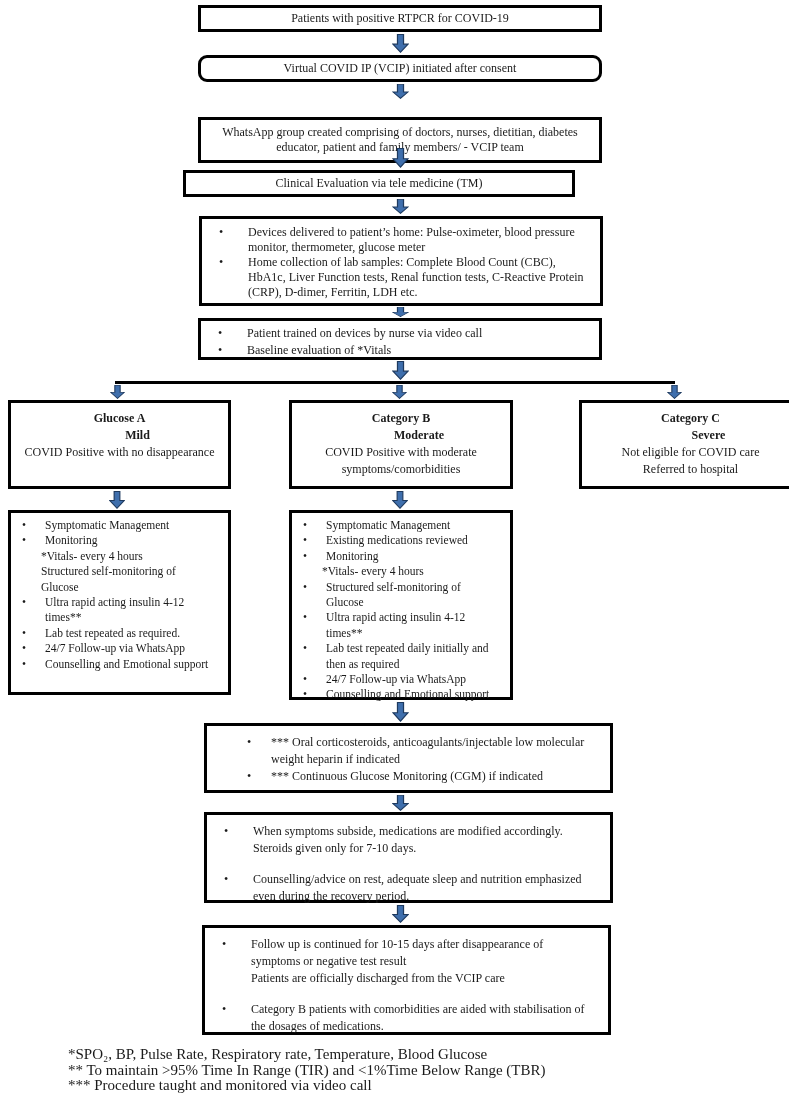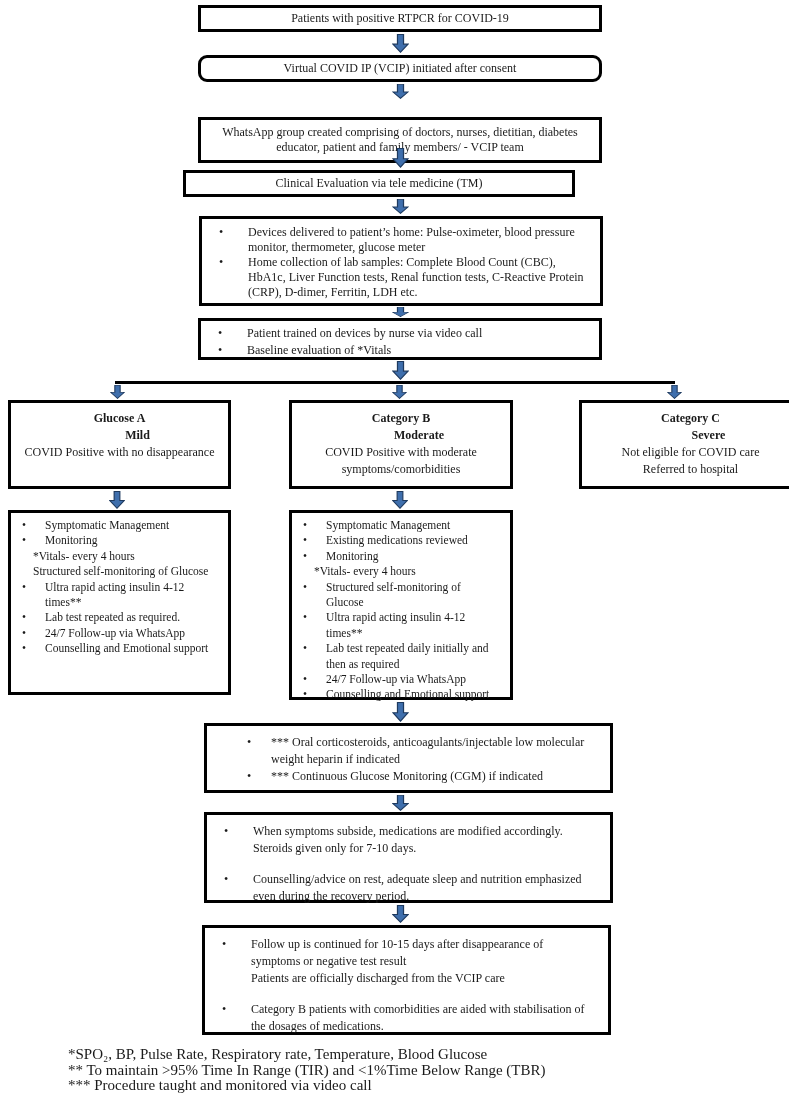--- a/index.html
+++ b/index.html
@@ -29,21 +29,21 @@
   .t{flex:1 1 auto;padding-right:14px;}
   .spacer{height:14px;}
   
   .ind-md{padding-top:6px;}
   .ind-md .b{width:46px;padding-left:17px;}
   .ind-md .cont{padding-left:46px;}
   .ind-lg{padding-top:8px;line-height:17px;}
   .ind-lg .b{width:64px;padding-left:40px;}
   .ind-sm{padding-top:5px;font-size:11.5px;line-height:15.4px;}
   .ind-sm .b{width:34px;padding-left:11px;}
-  .ind-sm .cont{padding-left:22px;}
+  .ind-sm .cont{padding-left:30px;}
   .lh17{line-height:17px;}
   .arrow{position:absolute;}
   .hline{position:absolute;background:var(--border);}
   .footnotes{
     position:absolute;left:68px;top:1047px;font-size:15px;line-height:15.5px;
   }
 </style>
 </head>
 <body>
 

